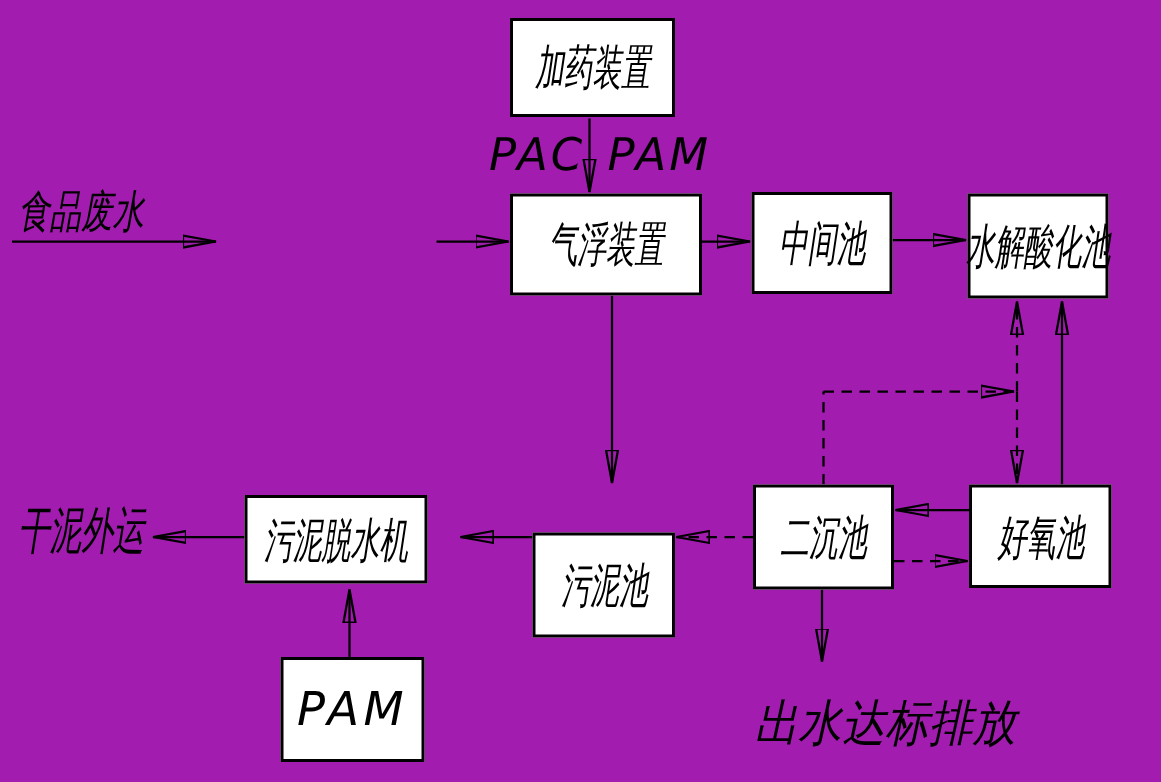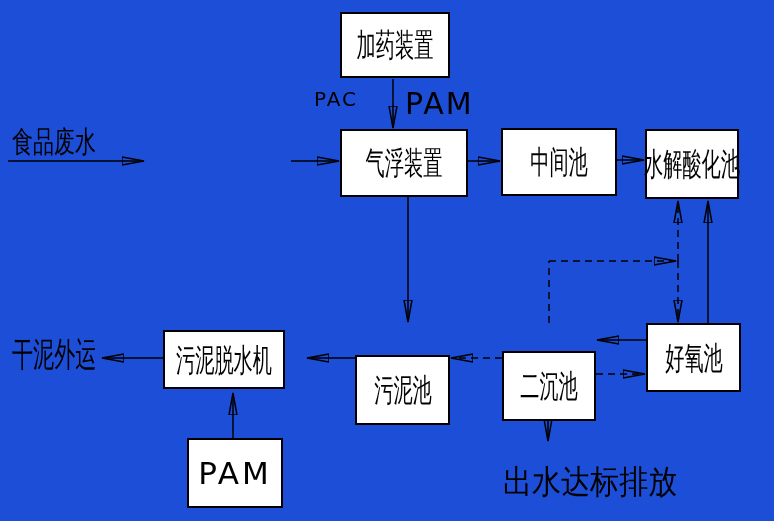--- a/index.html
+++ b/index.html
@@ -1,50 +1,51 @@
 <!DOCTYPE html>
 <html><head>
 <meta charset="utf-8">
 <style>
   html,body{margin:0;padding:0;background:#ffffff;}
   .canvas{
-    position:relative;width:774px;height:521px;background:#1d4ed8;
+    position:relative;width:774px;height:521px;background:#a21caf;
     font-family:"DejaVu Sans","Liberation Sans",sans-serif;color:#000;
     overflow:hidden;
+    font-style:italic;
   }
   .edges{position:absolute;left:0;top:0;width:774px;height:521px;}
   .edges path{stroke:#000;stroke-width:1.5;fill:none;}
   .edges path.dashed{stroke-dasharray:7 5;}
   .node{
     position:absolute;border:2px solid #000;background:#fff;
     display:flex;align-items:center;justify-content:center;
     box-sizing:border-box;
   }
   .nlabel{
     font-size:32px;line-height:1;white-space:nowrap;
     transform:scaleX(0.60);transform-origin:center center;
   }
   .nlabel.latin{font-size:31px;transform:none;letter-spacing:3px;}
   .flabel{
     position:absolute;white-space:nowrap;line-height:1;
     transform-origin:left top;
   }
   .flabel.influent{left:12px;top:127px;font-size:30px;transform:scaleX(0.70);}
-  .flabel.pac{left:314px;top:89px;font-size:20px;letter-spacing:2px;}
+  .flabel.pac{left:326px;top:89px;font-size:30px;letter-spacing:2px;}
   .flabel.pam-chem{left:405px;top:89px;font-size:30px;letter-spacing:2px;}
   .flabel.dry{left:12px;top:337px;font-size:34px;transform:scaleX(0.62);}
   .flabel.effluent{left:503px;top:465px;font-size:33px;transform:scaleX(0.88);}
   
   #n-dosing{left:340px;top:12px;width:110px;height:66px;}
   #n-regulating{left:146px;top:133px;width:145px;height:59px;}
   #n-flotation{left:340px;top:129px;width:128px;height:68px;}
-  #n-intermediate{left:501px;top:128px;width:116px;height:68px;}
+  #n-intermediate{left:501px;top:128px;width:94px;height:68px;}
   #n-hydrolysis{left:645px;top:129px;width:94px;height:70px;}
   #n-aerobic{left:646px;top:323px;width:95px;height:69px;}
-  #n-secondary{left:502px;top:323px;width:94px;height:70px;margin-top:28px;}
+  #n-secondary{left:502px;top:323px;width:94px;height:70px;}
   #n-sludge{left:355px;top:323px;width:95px;height:70px;margin-top:32px;}
   #n-dewatering{left:163px;top:330px;width:122px;height:59px;text-align:right;}
   #n-pam{left:187px;top:438px;width:96px;height:70px;}
 </style>
 </head>
 <body>
 
 <div class="canvas">
 
   <svg class="edges" width="774" height="521" viewBox="0 0 774 521" xmlns="http://www.w3.org/2000/svg">

